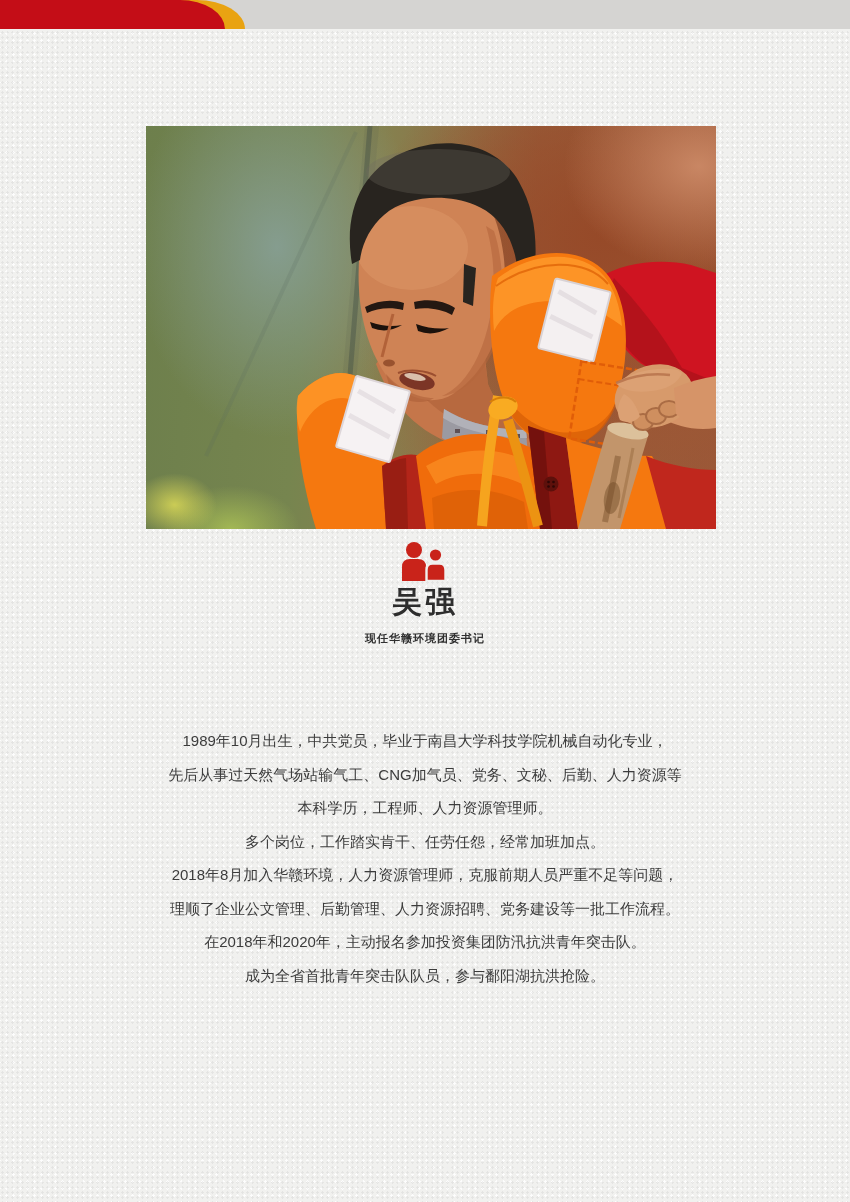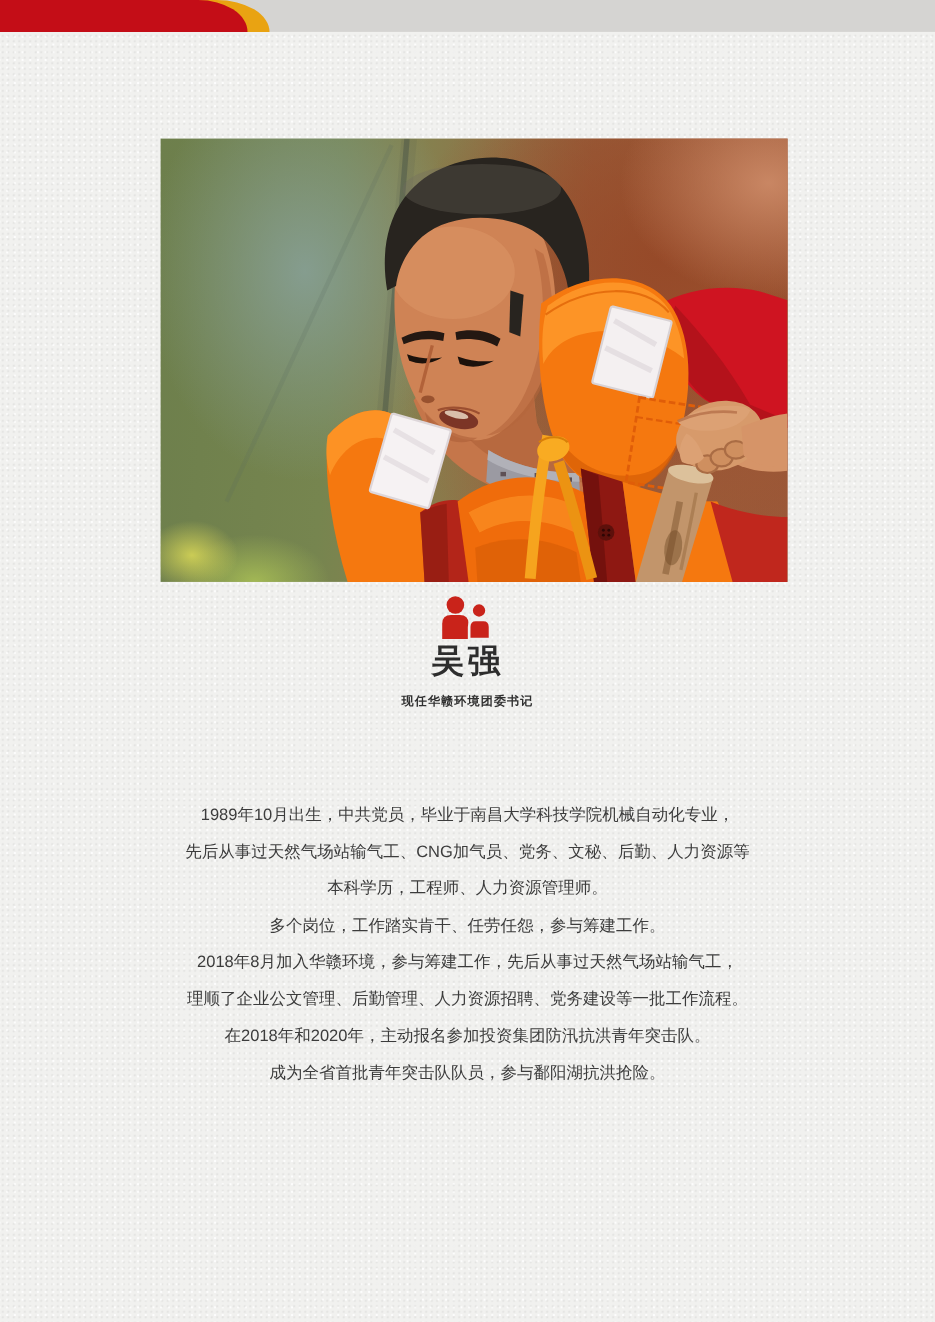--- a/index.html
+++ b/index.html
@@ -200,20 +200,20 @@
       </svg>
     </div>
     <h1 class="name">吴强</h1>
     <h2 class="title">现任华赣环境团委书记</h2>
   </div>
 
   <div class="bio">
     <p>1989年10月出生，中共党员，毕业于南昌大学科技学院机械自动化专业，</p>
     <p>先后从事过天然气场站输气工、CNG加气员、党务、文秘、后勤、人力资源等</p>
     <p>本科学历，工程师、人力资源管理师。</p>
-    <p>多个岗位，工作踏实肯干、任劳任怨，参与筹建工作。</p>
-    <p>2018年8月加入华赣环境，参与筹建工作，先后从事过天然气场站输气工，</p>
+    <p>多个岗位，工作踏实肯干、任劳任怨，经常加班加点。</p>
+    <p>2018年8月加入华赣环境，人力资源管理师，克服前期人员严重不足等问题，</p>
     <p>理顺了企业公文管理、后勤管理、人力资源招聘、党务建设等一批工作流程。</p>
     <p>在2018年和2020年，主动报名参加投资集团防汛抗洪青年突击队。</p>
     <p>成为全省首批青年突击队队员，参与鄱阳湖抗洪抢险。</p>
   </div>
 
 </div>
 
 </body></html>

